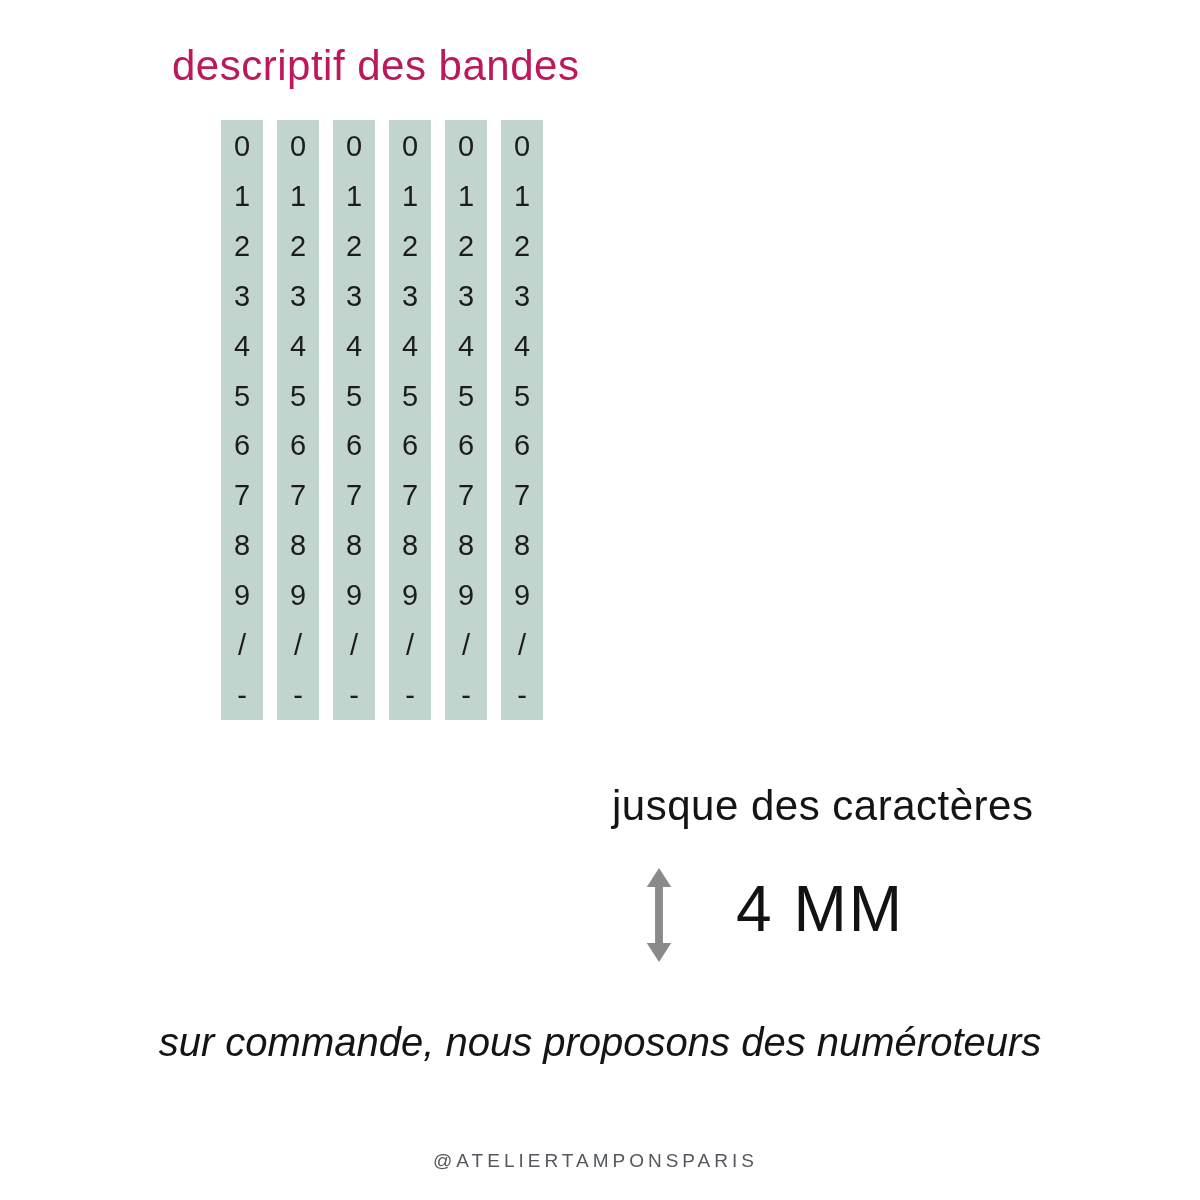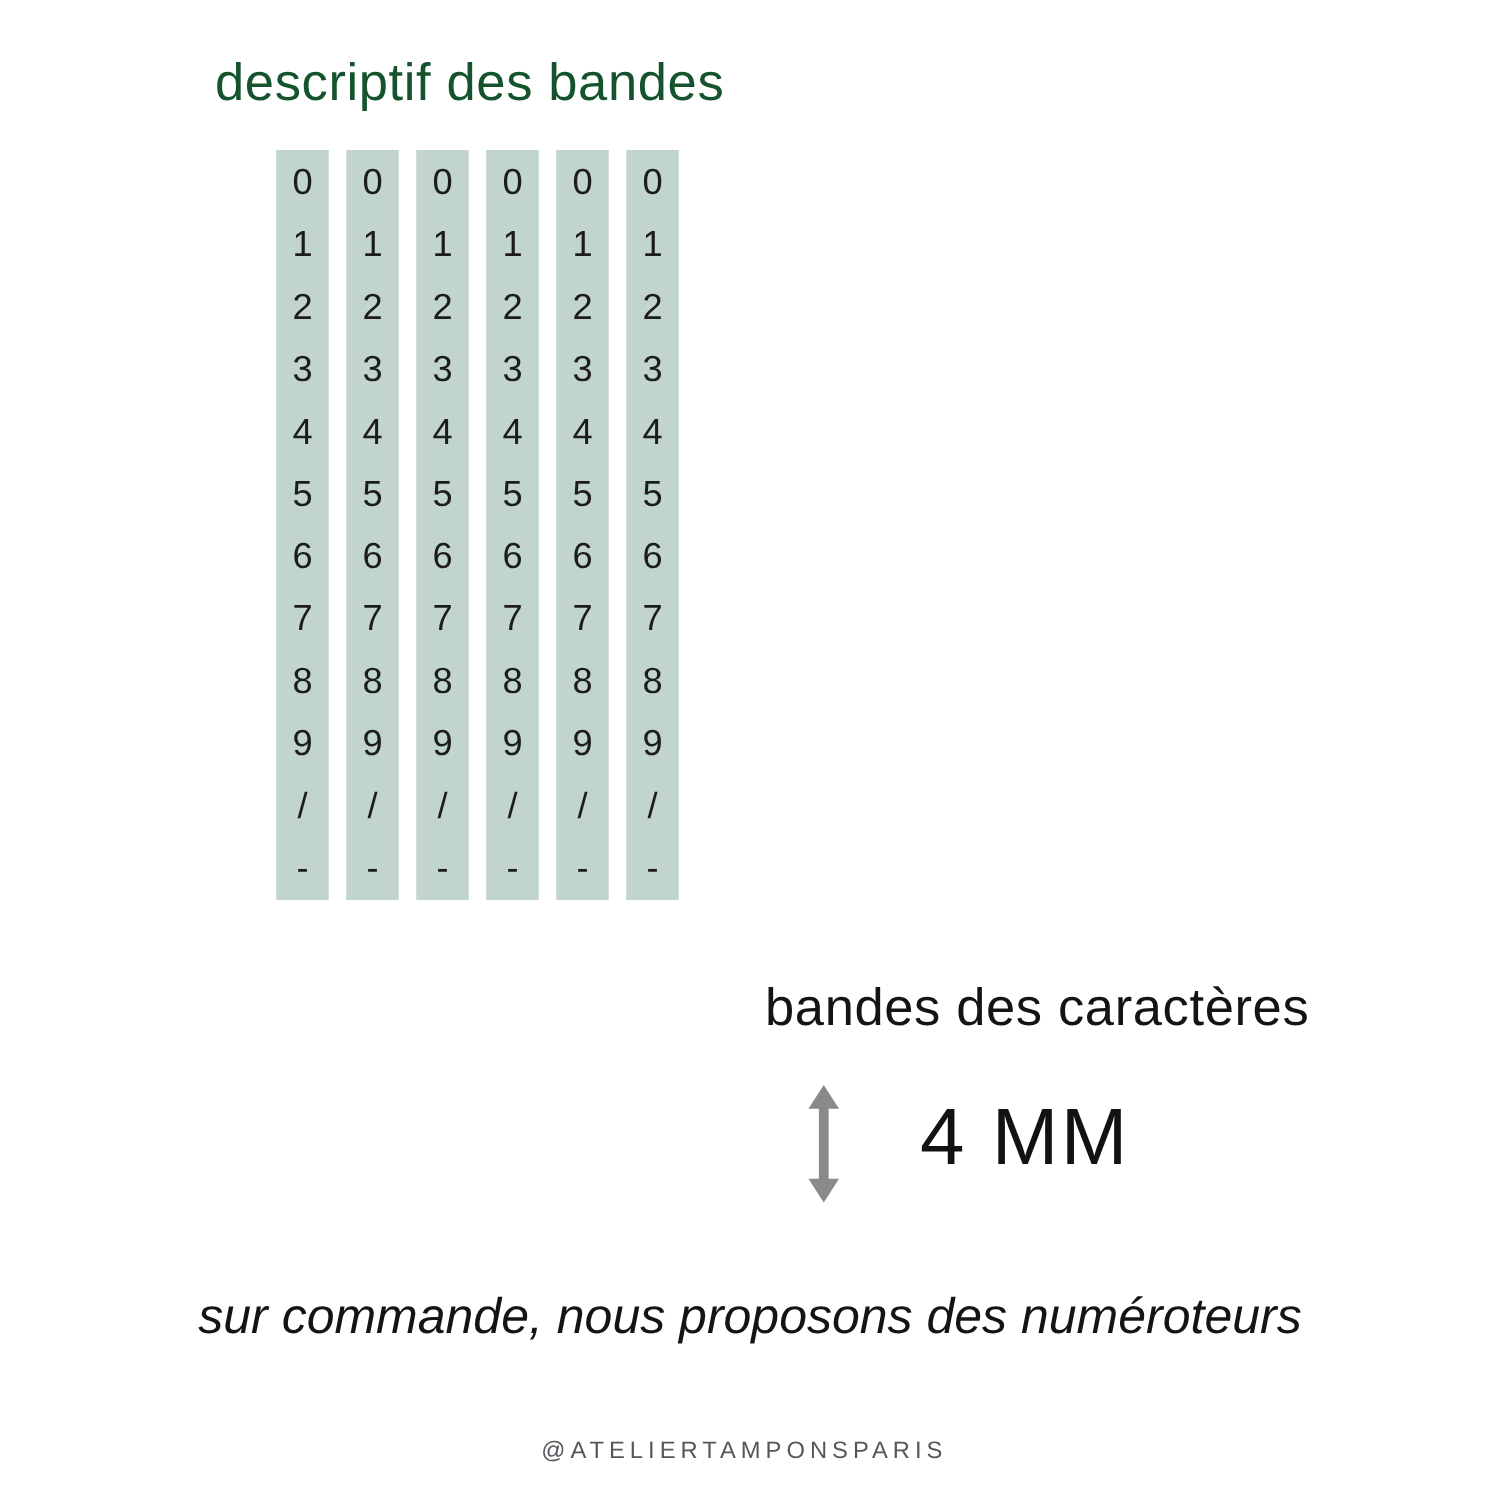--- a/index.html
+++ b/index.html
@@ -13,21 +13,21 @@
     font-family: "Liberation Sans", sans-serif;
     position: relative;
     overflow: hidden;
   }
   .page-title {
     position: absolute;
     left: 172px;
     top: 42px;
     font-size: 42px;
     letter-spacing: 0.5px;
-    color: #14532d;
+    color: #be185d;
     white-space: nowrap;
   }
   .bands-grid {
     position: absolute;
     left: 221px;
     top: 120px;
     display: flex;
     gap: 14px;
   }
   .band {
@@ -74,21 +74,20 @@
   .note {
     position: absolute;
     left: 0;
     top: 1014px;
     width: 1200px;
     text-align: center;
     font-style: italic;
     font-size: 40px;
     line-height: 1.4;
     color: #141414;
-    margin-top: 11px;
   }
   .footer-handle {
     position: absolute;
     left: 0;
     top: 1150px;
     width: 1191px;
     text-align: center;
     font-size: 19px;
     letter-spacing: 4px;
     color: #54585c;
@@ -179,21 +178,21 @@
       <div class="band-char">5</div>
       <div class="band-char">6</div>
       <div class="band-char">7</div>
       <div class="band-char">8</div>
       <div class="band-char">9</div>
       <div class="band-char">/</div>
       <div class="band-char">-</div>
     </div>
   </div>
 
-<div class="measure-label">bandes des caractères</div>
+<div class="measure-label">jusque des caractères</div>
 
 <svg class="height-arrow" viewBox="0 0 30 100" xmlns="http://www.w3.org/2000/svg">
   <path d="M15 2 L27.5 21.5 L19 21.5 L19 78.5 L27.5 78.5 L15 98 L2.5 78.5 L11 78.5 L11 21.5 L2.5 21.5 Z" fill="#8a8a8a"></path>
 </svg>
 
 <div class="measure-value">4 MM</div>
 
 <div class="note">
   <div>sur commande, nous proposons des numéroteurs</div>
 </div>

